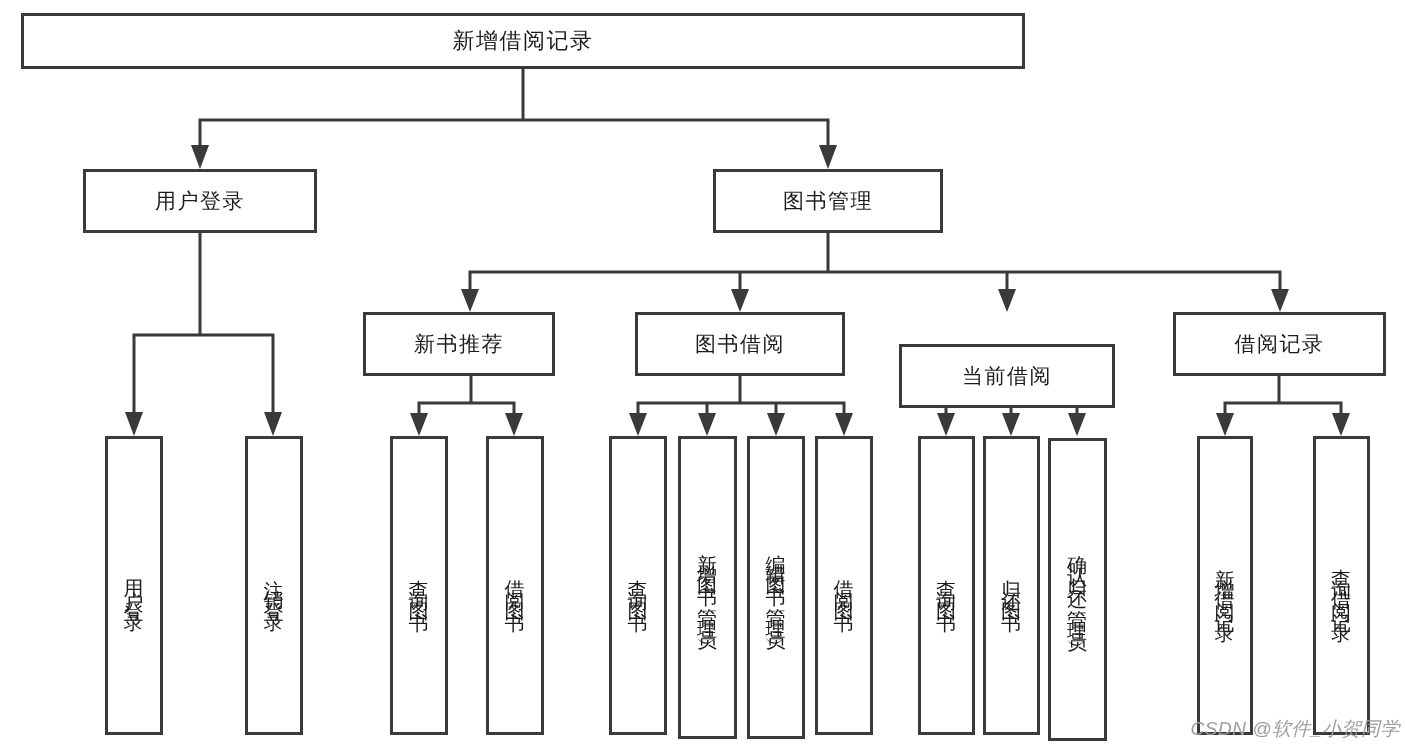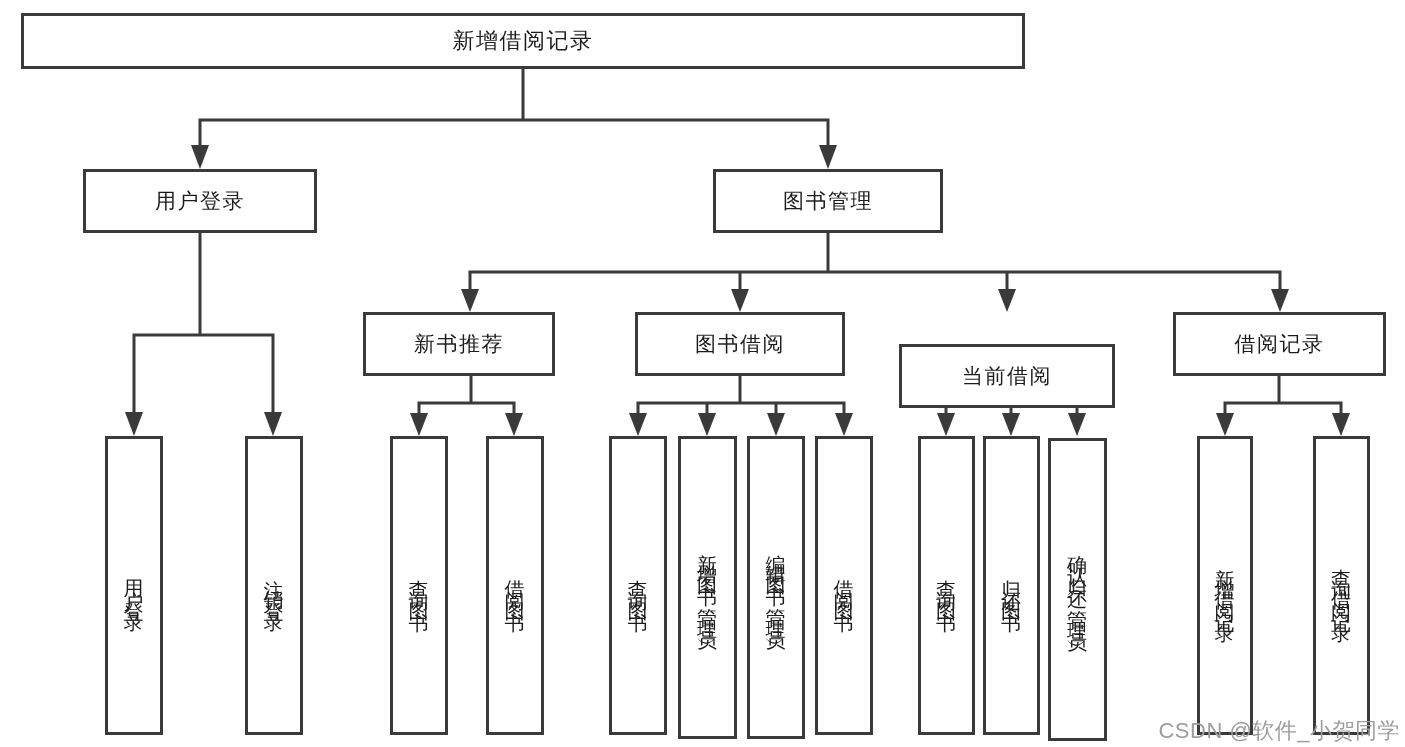--- a/index.html
+++ b/index.html
@@ -44,24 +44,25 @@
   .vbox span {
     writing-mode: vertical-lr;
     text-orientation: mixed;
     letter-spacing: 11px;
     line-height: 1;
   }
   .watermark {
     position: absolute;
     right: 5px;
     top: 716px;
-    font-size: 22px;
+    font-size: 19px;
     color: #9d9d9d;
     letter-spacing: 0.5px;
     white-space: nowrap;
+    font-style: italic;
   }
 </style>
 </head>
 <body>
 
 <div id="canvas">
 
   <svg id="connectors" viewBox="0 0 1405 747" width="1405" height="747" fill="none" stroke="#3a3a3a" stroke-width="3">
     <g>
       <path d="M523 69 V121.5 M198.5 120 H829.5 M200 120 V148 M828 120 V148"></path>

